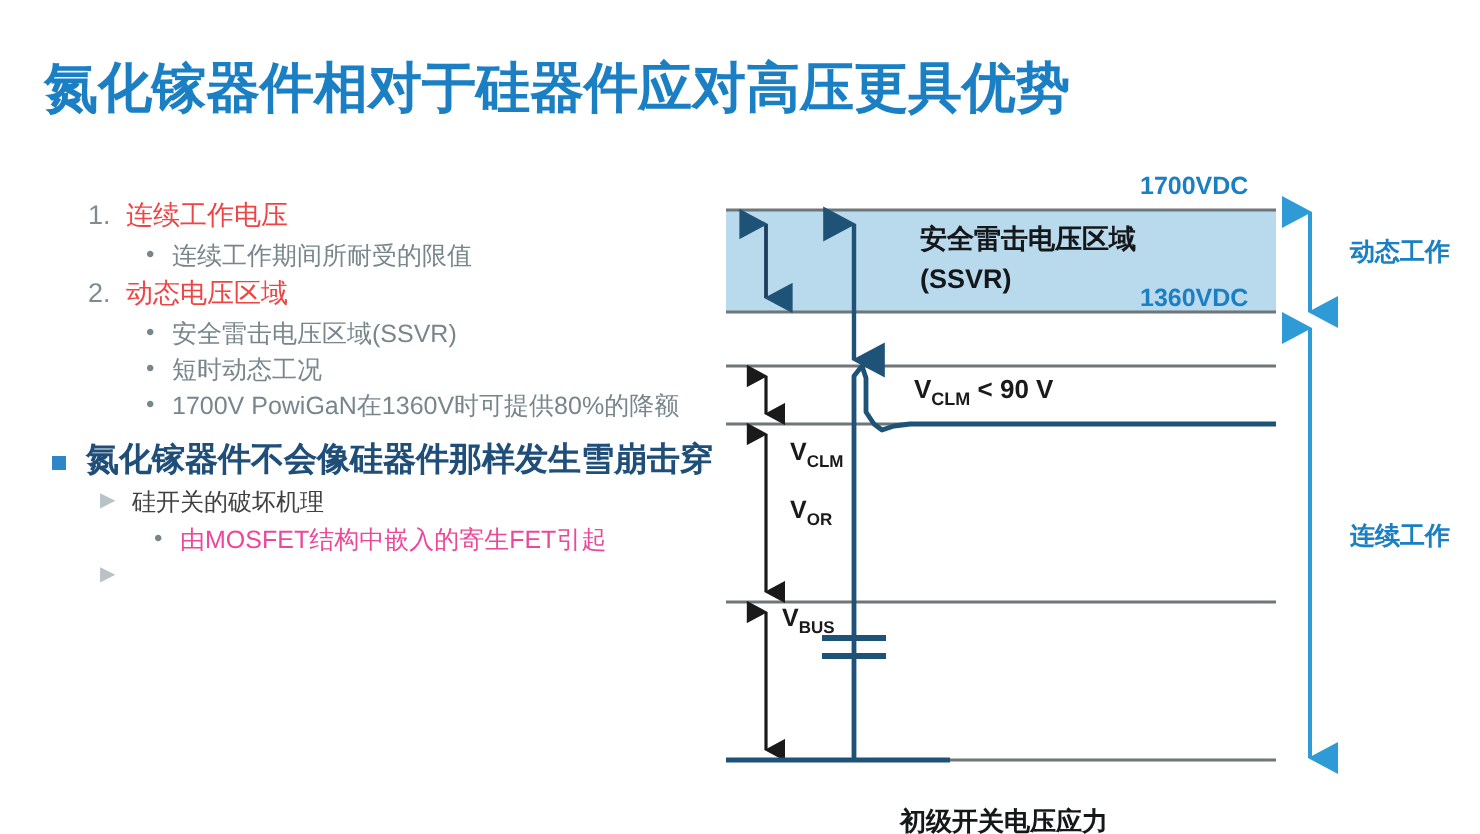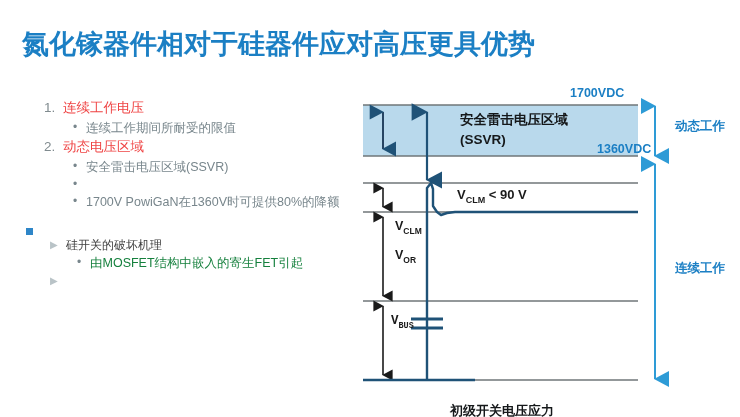--- a/index.html
+++ b/index.html
@@ -69,21 +69,21 @@
     font-size:12px;color:#404040;line-height:1.4;
   }
   .lvl3b{
     display:flex;align-items:flex-start;
     margin:0;padding-left:57px;
   }
   .lvl3b .dot{
     flex:0 0 auto;width:13px;color:#78868c;font-size:12px;line-height:1.45;
   }
   .lvl3b .tx{
-    font-size:12.5px;color:#15803d;line-height:1.45;
+    font-size:12.5px;color:#ec4899;line-height:1.45;
   }
 
   
   .diagram{position:absolute;left:355px;top:88px;width:385px;height:310px;}
   .dsvg{position:absolute;left:0;top:0;}
   .dlbl{position:absolute;white-space:nowrap;}
   .vdc{
     font-size:12.5px;font-weight:bold;color:#1b7fc4;
   }
   .ssvr{
@@ -127,28 +127,30 @@
     <div class="lvl2">
       <span class="num">2.</span>
       <span class="tx">动态电压区域</span>
     </div>
     <div class="lvl3">
       <span class="dot">•</span>
       <span class="tx">安全雷击电压区域(SSVR)</span>
     </div>
     <div class="lvl3">
       <span class="dot">•</span>
+      <span class="tx">短时动态工况</span>
     </div>
     <div class="lvl3">
       <span class="dot">•</span>
       <span class="tx">1700V PowiGaN在1360V时可提供80%的降额</span>
     </div>
 
     <div class="lvl1" style="margin-top:8px;">
       <span class="sq"></span>
+      <span class="tx">氮化镓器件不会像硅器件那样发生雪崩击穿</span>
     </div>
 
     <div class="lvl2t">
       <span class="tri">▶</span>
       <span class="tx">硅开关的破坏机理</span>
     </div>
     <div class="lvl3b">
       <span class="dot">•</span>
       <span class="tx">由MOSFET结构中嵌入的寄生FET引起</span>
     </div>
@@ -208,35 +210,35 @@
       <line x1="56" y1="240" x2="88" y2="240" stroke="#1f5277" stroke-width="3"></line>
 
       <line x1="8" y1="292" x2="120" y2="292" stroke="#1f5277" stroke-width="2.6"></line>
 
       <line x1="300" y1="18" x2="300" y2="68" stroke="#2e9bd6" stroke-width="2" marker-start="url(#chU)" marker-end="url(#chD)"></line>
       <line x1="300" y1="76" x2="300" y2="291" stroke="#2e9bd6" stroke-width="2" marker-start="url(#chU)" marker-end="url(#chD)"></line>
     </svg>
 
     <div class="dlbl vdc" style="left:215px;top:-2px;">1700VDC</div>
 
-    <div class="dlbl vdc" style="left:215px;top:54px;margin-left:27px;">1360VDC</div>
+    <div class="dlbl vdc" style="left:215px;top:54px;">1360VDC</div>
 
     <div class="dlbl ssvr" style="left:105px;top:23px;">安全雷击电压区域</div>
     <div class="dlbl ssvr" style="left:105px;top:43px;">(SSVR)</div>
 
     <div class="dlbl sidelbl" style="left:320px;top:30px;">动态工作</div>
     <div class="dlbl sidelbl" style="left:320px;top:172px;">连续工作</div>
 
     <div class="dlbl vlab" style="left:40px;top:100px;margin-top:31px;">
       <span>V</span><sub>CLM</sub>
     </div>
     <div class="dlbl vlab" style="left:40px;top:160px;">
       <span>V</span><sub>OR</sub>
     </div>
-    <div class="dlbl vlab" style="left:36px;top:226px;font-family:Liberation Mono, monospace;">
+    <div class="dlbl vlab" style="left:36px;top:214px;">
       <span>V</span><sub>BUS</sub>
     </div>
 
     <div class="dlbl clmnote" style="left:102px;top:99px;">
       <span>V</span><sub>CLM</sub><span> &lt; 90 V</span>
     </div>
 
     <div class="dlbl caption" style="left:95px;top:314px;">初级开关电压应力</div>
 
   </div>

